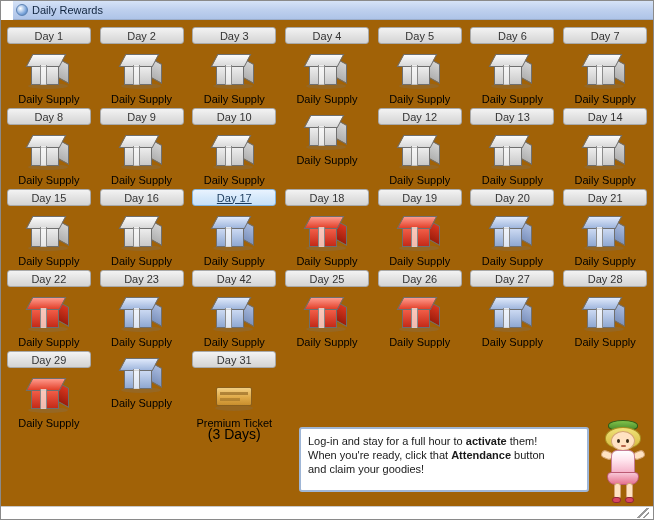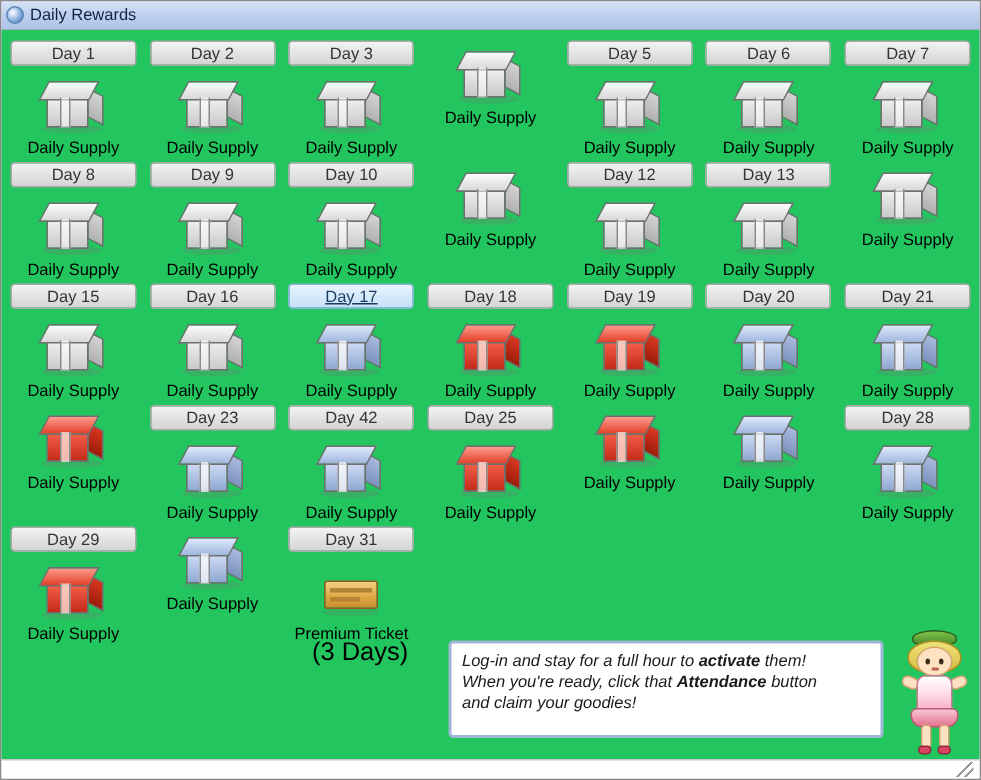--- a/index.html
+++ b/index.html
@@ -24,39 +24,40 @@
     flex-direction: column;
   }
   .titlebar {
     height: 18px;
     background: linear-gradient(to bottom, #d6e3f7 0%, #bed0ee 50%, #aec4e8 100%);
     border-bottom: 1px solid #9badc9;
     display: flex;
     align-items: center;
     padding: 0 3px;
     flex: none;
+    margin-left: 12px;
   }
   .title-icon {
     width: 12px;
     height: 12px;
     border-radius: 50%;
     background: radial-gradient(circle at 35% 35%, #ffffff 0%, #7fa8dd 60%, #3f6ea8 100%);
     border: 1px solid #5c83b5;
     box-sizing: border-box;
     margin-right: 4px;
   }
   .title-text {
     font-size: 11px;
     color: #10243e;
     font-weight: normal;
   }
   .content {
     flex: 1;
     position: relative;
-    background: #22c55e;
+    background: #a16207;
     padding: 4px 3px 0 3px;
     box-sizing: border-box;
     overflow: hidden;
   }
   .grid {
     display: grid;
     grid-template-columns: repeat(7, 1fr);
     column-gap: 3px;
     row-gap: 0px;
   }
@@ -90,26 +91,26 @@
     height: 44px;
     display: flex;
     align-items: flex-end;
     justify-content: center;
     margin-top: 4px;
   }
   .itemlabel {
     font-size: 11px;
     color: #000000;
     margin-top: 2px;
-    text-align: right;
+    text-align: center;
     line-height: 11px;
   }
   .itemlabel .sub {
     display: block;
-    font-size: 17px;
+    font-size: 14px;
   }
 
   
   .box {
     position: relative;
     width: 48px;
     height: 40px;
   }
   .box .lid {
     position: absolute;
@@ -229,21 +230,20 @@
     width: 290px;
     height: 65px;
     box-sizing: border-box;
     background: #ffffff;
     border: 2px solid #9fb6d6;
     border-radius: 3px;
     padding: 5px 7px;
     font-size: 11px;
     line-height: 14px;
     color: #1a1a1a;
-    font-style: italic;
   }
   .msgpanel b { font-weight: bold; }
 
   
   .charwrap {
     position: absolute;
     left: 595px;
     top: 400px;
     width: 56px;
     height: 86px;
@@ -367,20 +367,21 @@
               <div class="shadow"></div>
               <div class="side"></div>
               <div class="front"></div>
               <div class="lid"></div>
               <div class="band"></div>
             </div>
           </div>
           <div class="itemlabel"><span>Daily Supply</span></div>
         </div>
         <div class="cell">
+          <div class="daybtn">Day 4</div>
           <div class="itemwrap">
             <div class="box grey">
               <div class="shadow"></div>
               <div class="side"></div>
               <div class="front"></div>
               <div class="lid"></div>
               <div class="band"></div>
             </div>
           </div>
           <div class="itemlabel"><span>Daily Supply</span></div>
@@ -495,20 +496,21 @@
               <div class="shadow"></div>
               <div class="side"></div>
               <div class="front"></div>
               <div class="lid"></div>
               <div class="band"></div>
             </div>
           </div>
           <div class="itemlabel"><span>Daily Supply</span></div>
         </div>
         <div class="cell">
+          <div class="daybtn">Day 14</div>
           <div class="itemwrap">
             <div class="box grey">
               <div class="shadow"></div>
               <div class="side"></div>
               <div class="front"></div>
               <div class="lid"></div>
               <div class="band"></div>
             </div>
           </div>
           <div class="itemlabel"><span>Daily Supply</span></div>
@@ -598,20 +600,21 @@
               <div class="shadow"></div>
               <div class="side"></div>
               <div class="front"></div>
               <div class="lid"></div>
               <div class="band"></div>
             </div>
           </div>
           <div class="itemlabel"><span>Daily Supply</span></div>
         </div>
         <div class="cell">
+          <div class="daybtn">Day 22</div>
           <div class="itemwrap">
             <div class="box red">
               <div class="shadow"></div>
               <div class="side"></div>
               <div class="front"></div>
               <div class="lid"></div>
               <div class="band"></div>
             </div>
           </div>
           <div class="itemlabel"><span>Daily Supply</span></div>
@@ -649,32 +652,34 @@
               <div class="shadow"></div>
               <div class="side"></div>
               <div class="front"></div>
               <div class="lid"></div>
               <div class="band"></div>
             </div>
           </div>
           <div class="itemlabel"><span>Daily Supply</span></div>
         </div>
         <div class="cell">
+          <div class="daybtn">Day 26</div>
           <div class="itemwrap">
             <div class="box red">
               <div class="shadow"></div>
               <div class="side"></div>
               <div class="front"></div>
               <div class="lid"></div>
               <div class="band"></div>
             </div>
           </div>
           <div class="itemlabel"><span>Daily Supply</span></div>
         </div>
         <div class="cell">
+          <div class="daybtn">Day 27</div>
           <div class="itemwrap">
             <div class="box blue">
               <div class="shadow"></div>
               <div class="side"></div>
               <div class="front"></div>
               <div class="lid"></div>
               <div class="band"></div>
             </div>
           </div>
           <div class="itemlabel"><span>Daily Supply</span></div>

